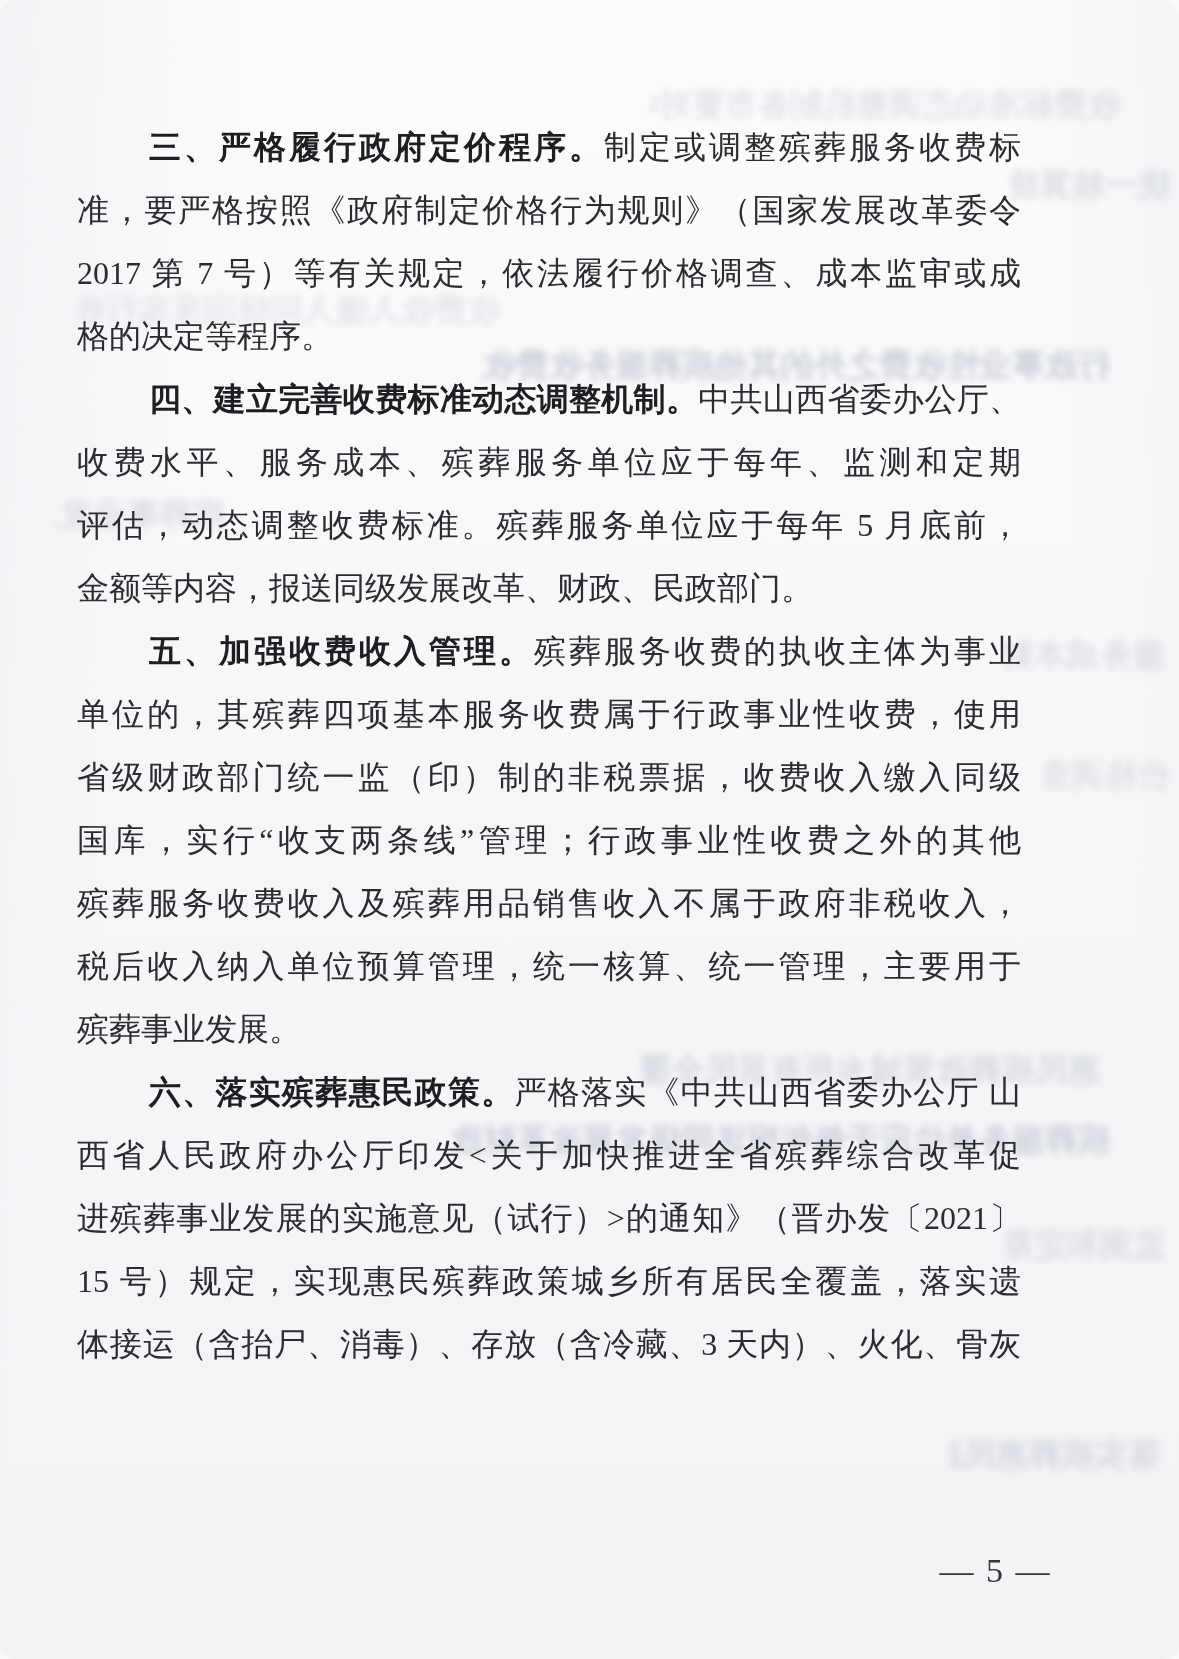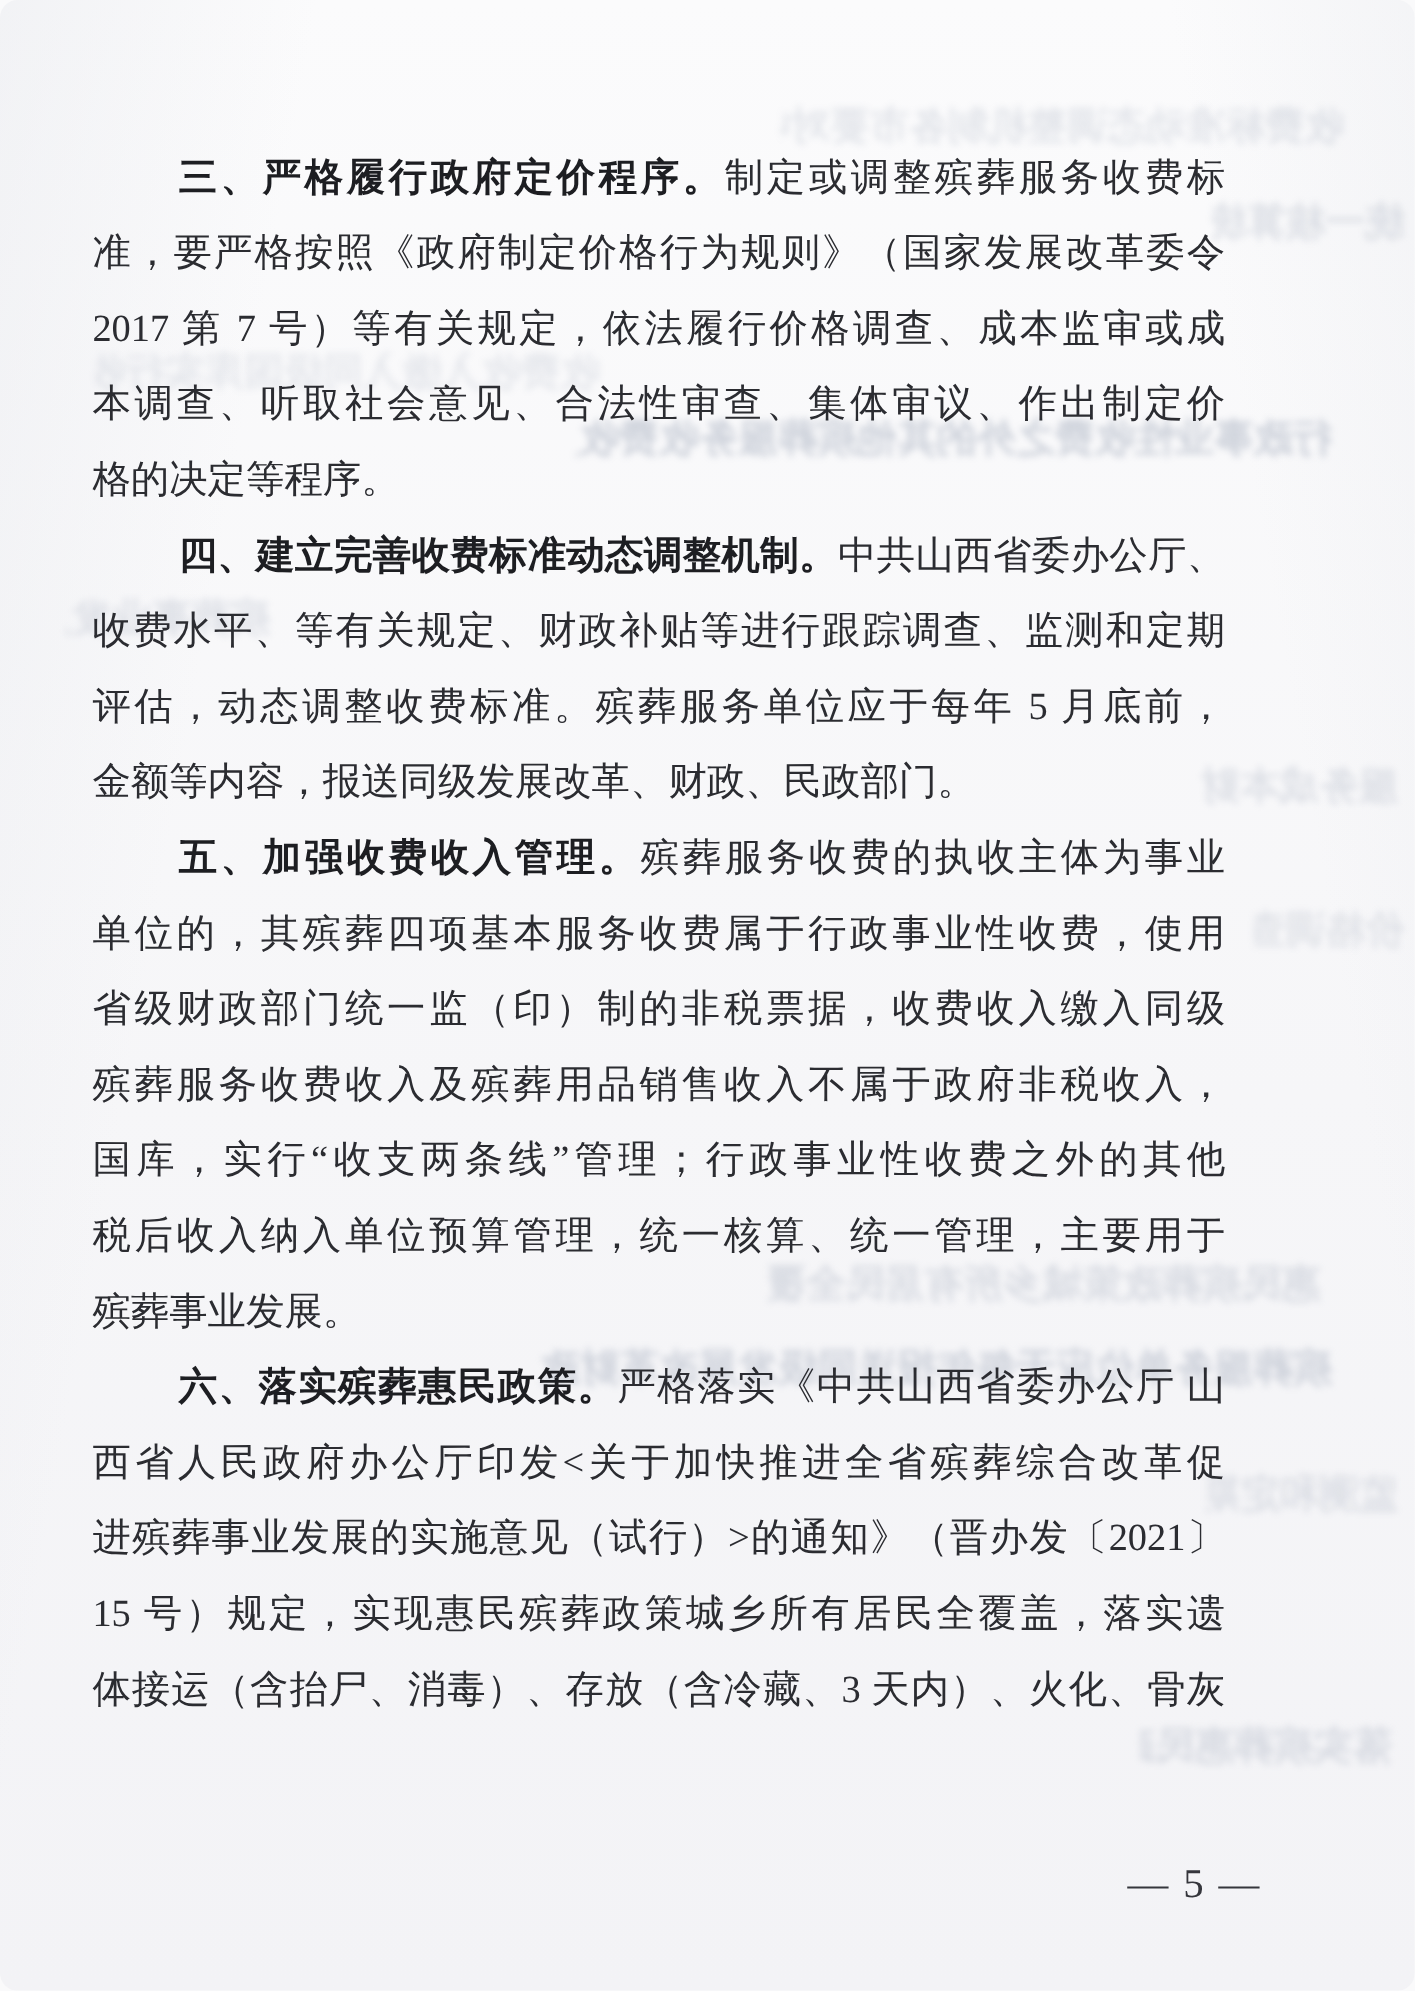--- a/index.html
+++ b/index.html
@@ -77,33 +77,32 @@
   <div class="bleed" style="left:55px; top:495px; width:170px; opacity:0.24;">殡葬事业发展</div>
   <div class="bleed" style="left:1000px; top:635px; width:165px; opacity:0.24;">服务成本财政补贴</div>
   <div class="bleed" style="left:1005px; top:1225px; width:160px; opacity:0.24;">监测和定期评估</div>
   <div class="bleed" style="left:950px; top:1435px; width:210px; opacity:0.28;">落实殡葬惠民政策</div>
   <div class="bleed" style="left:1045px; top:755px; width:125px; opacity:0.20;">价格调查成本监审</div>
 
   <main class="text-block">
     <div class="line indent"><span class="hd">三、严格履行政府定价程序。</span><span class="bd">制定或调整殡葬服务收费标</span></div>
     <div class="line"><span class="bd">准，要严格按照《政府制定价格行为规则》（国家发展改革委令</span></div>
     <div class="line"><span class="bd">2017 第 7 号）等有关规定，依法履行价格调查、成本监审或成</span></div>
-    <div class="line"><span class="bd">本调查、听取社会意见、合法性审查、集体审议、作出制定价</span></div>
     <div class="line short"><span class="bd">格的决定等程序。</span></div>
 
     <div class="line indent"><span class="hd">四、建立完善收费标准动态调整机制。</span><span class="bd">中共山西省委办公厅、</span></div>
-    <div class="line"><span class="bd">收费水平、等有关规定、财政补贴等进行跟踪调查、监测和定期</span></div>
+    <div class="line"><span class="bd">收费水平、服务成本、殡葬服务单位应于每年、监测和定期</span></div>
     <div class="line"><span class="bd">评估，动态调整收费标准。殡葬服务单位应于每年 5 月底前，</span></div>
     <div class="line short"><span class="bd">金额等内容，报送同级发展改革、财政、民政部门。</span></div>
 
     <div class="line indent"><span class="hd">五、加强收费收入管理。</span><span class="bd">殡葬服务收费的执收主体为事业</span></div>
     <div class="line"><span class="bd">单位的，其殡葬四项基本服务收费属于行政事业性收费，使用</span></div>
     <div class="line"><span class="bd">省级财政部门统一监（印）制的非税票据，收费收入缴入同级</span></div>
+    <div class="line"><span class="bd">国库，实行“收支两条线”管理；行政事业性收费之外的其他</span></div>
     <div class="line"><span class="bd">殡葬服务收费收入及殡葬用品销售收入不属于政府非税收入，</span></div>
-    <div class="line"><span class="bd">国库，实行“收支两条线”管理；行政事业性收费之外的其他</span></div>
     <div class="line"><span class="bd">税后收入纳入单位预算管理，统一核算、统一管理，主要用于</span></div>
     <div class="line short"><span class="bd">殡葬事业发展。</span></div>
 
     <div class="line indent"><span class="hd">六、落实殡葬惠民政策。</span><span class="bd">严格落实《中共山西省委办公厅 山</span></div>
     <div class="line"><span class="bd">西省人民政府办公厅印发&lt;关于加快推进全省殡葬综合改革促</span></div>
     <div class="line"><span class="bd">进殡葬事业发展的实施意见（试行）&gt;的通知》（晋办发〔2021〕</span></div>
     <div class="line"><span class="bd">15 号）规定，实现惠民殡葬政策城乡所有居民全覆盖，落实遗</span></div>
     <div class="line"><span class="bd">体接运（含抬尸、消毒）、存放（含冷藏、3 天内）、火化、骨灰</span></div>
   </main>
 

